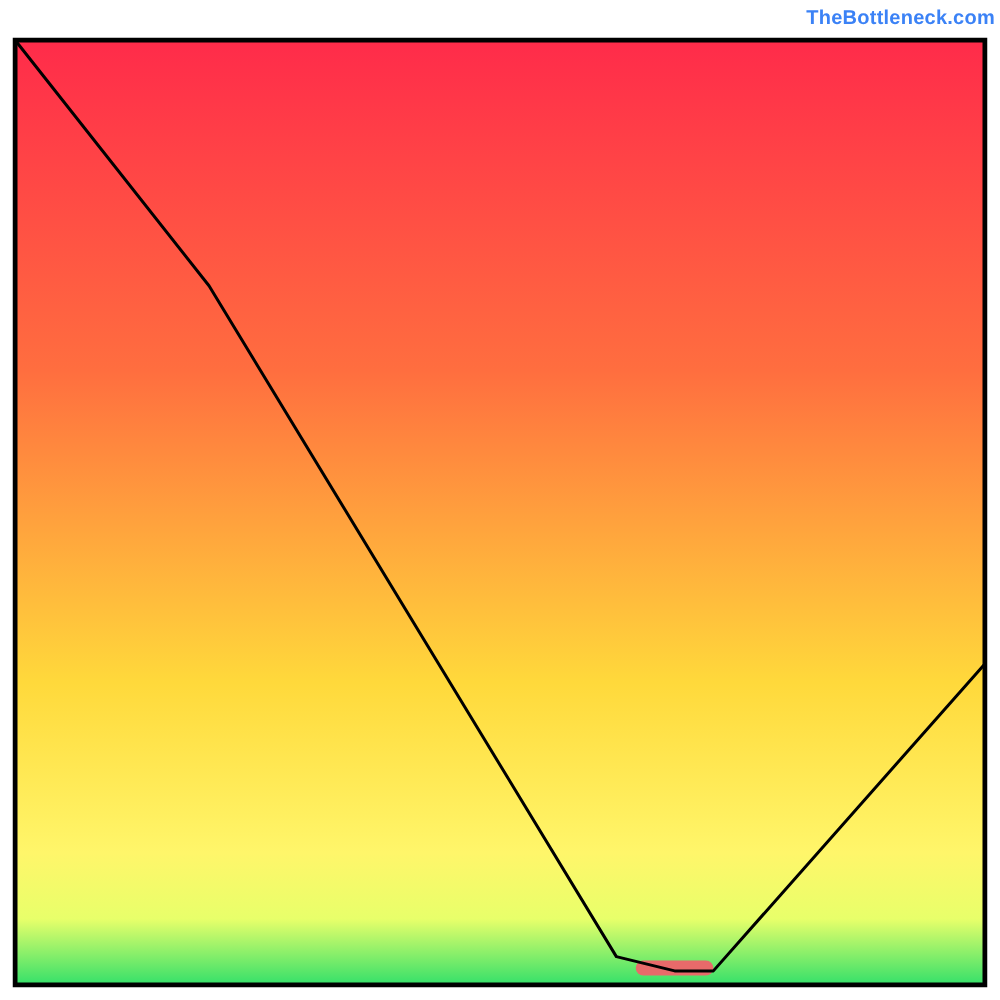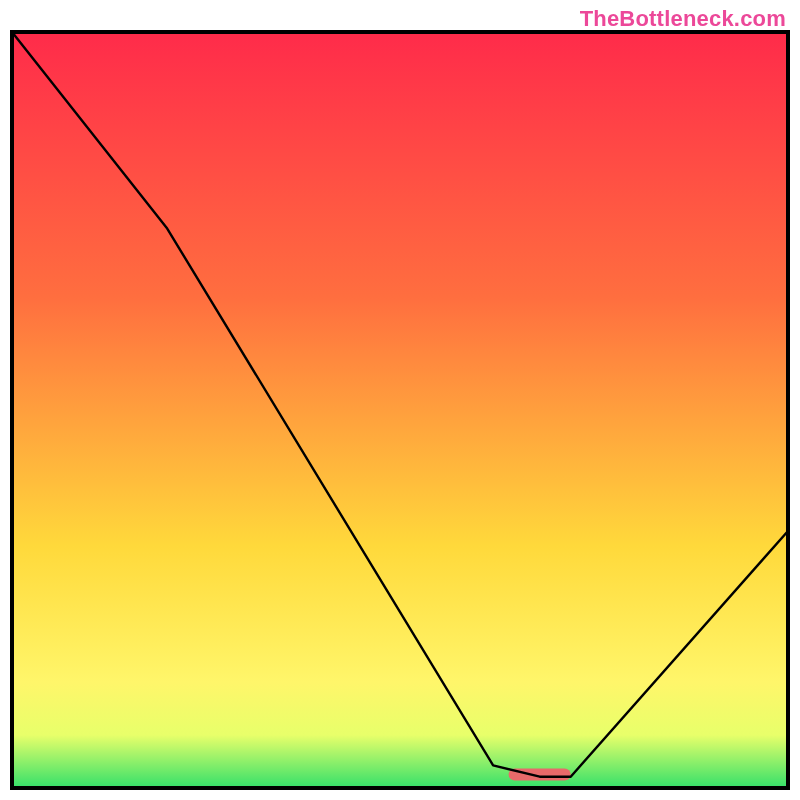--- a/index.html
+++ b/index.html
@@ -14,25 +14,25 @@
     position: absolute;
     left: 10px;
     top: 30px;
     width: 780px;
     height: 760px;
     box-sizing: border-box;
   }
   .watermark {
     position: absolute;
     top: 6px;
-    right: 14px;
+    right: 4px;
     font-family: Arial, Helvetica, sans-serif;
-    font-size: 22px;
+    font-size: 16px;
     font-weight: bold;
-    color: #ec4899;
+    color: #3b82f6;
     letter-spacing: 0.2px;
   }
   svg {
     position: absolute;
     left: 0; top: 0;
   }
   .curve {
     fill: none;
     stroke: #000000;
     stroke-width: 2.4;

